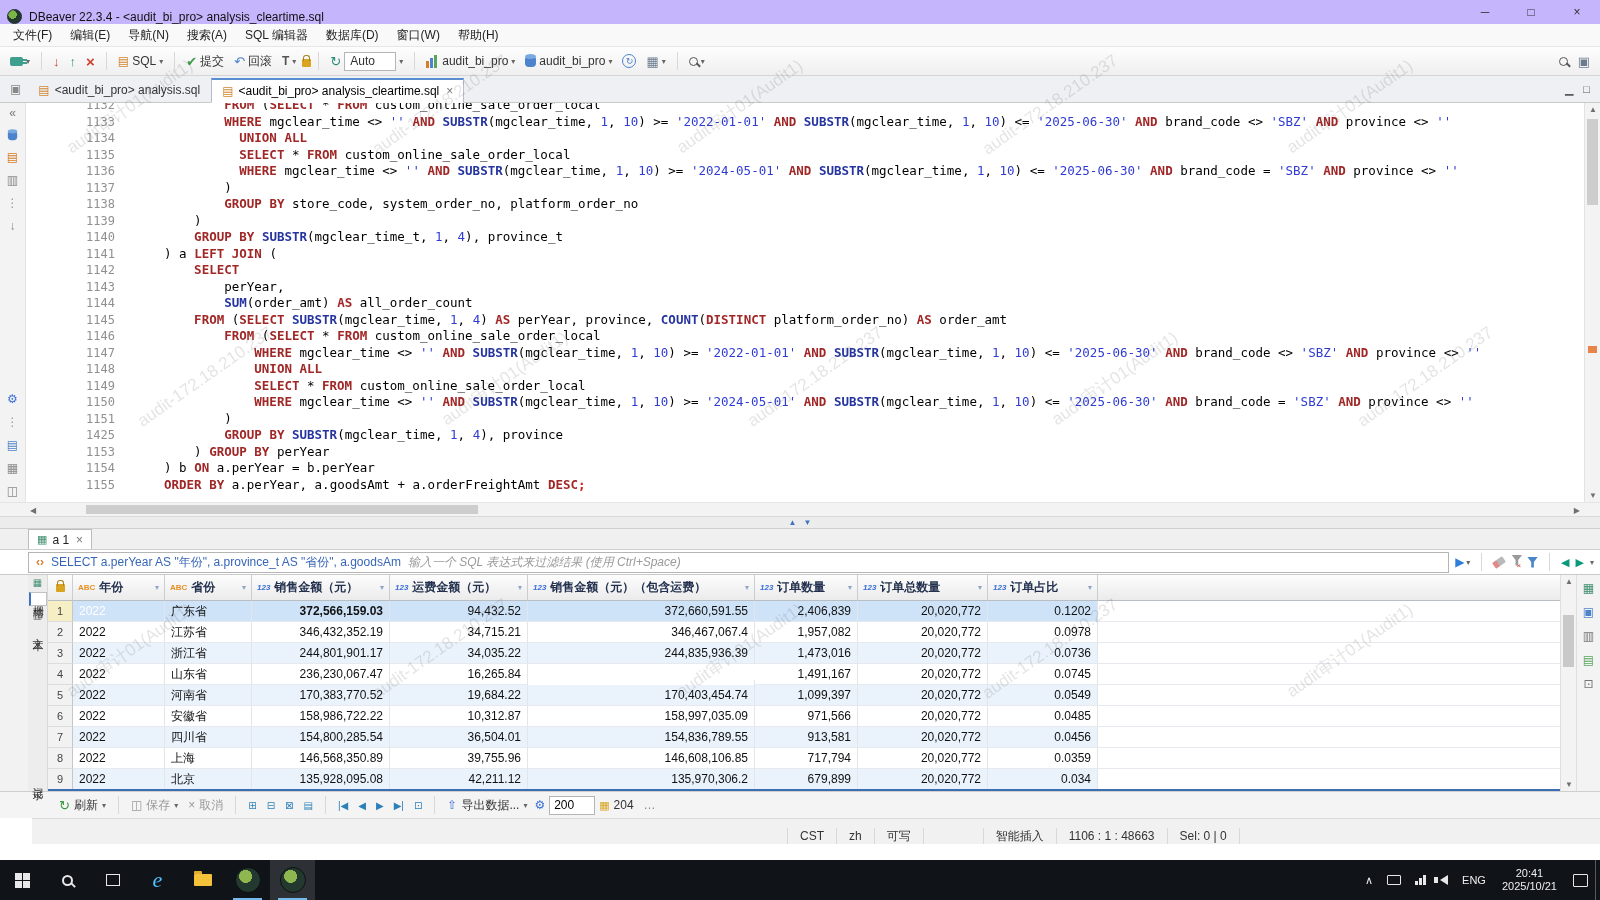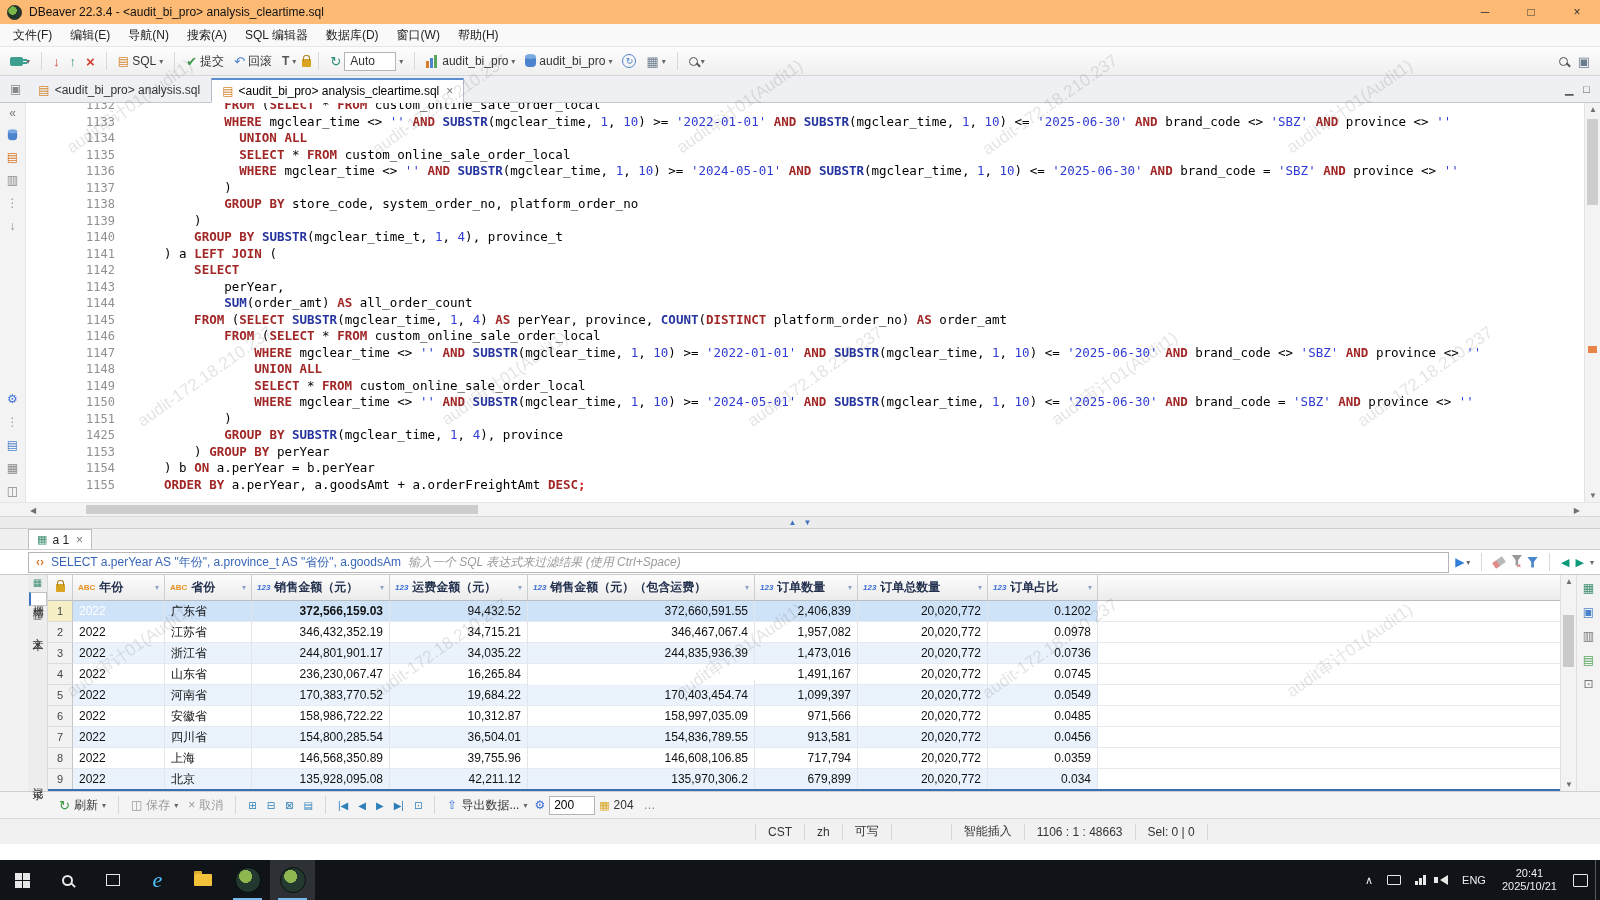--- a/index.html
+++ b/index.html
@@ -5,21 +5,21 @@
   * { box-sizing: border-box; }
   html,body { margin:0; padding:0; width:1600px; height:900px; overflow:hidden;
     font-family:"Liberation Sans","DejaVu Sans",sans-serif; font-size:12px; color:#222; background:#fff; }
   #app { width:1600px; height:900px; display:flex; flex-direction:column; position:relative; }
 
   
   #wm-layer { position:absolute; inset:0; pointer-events:none; z-index:60; overflow:hidden; }
   .wm { position:absolute; transform:rotate(-35deg); color:rgba(90,90,90,0.16); font-size:17px; white-space:nowrap; }
 
   
-  .titlebar { height:24px; background:#fdba74; display:flex; align-items:center; flex:0 0 auto; }
+  .titlebar { height:24px; background:#c4b5fd; display:flex; align-items:flex-end; flex:0 0 auto; }
   .app-logo { width:15px; height:15px; border-radius:50%; margin:0 7px 0 7px;
     background:radial-gradient(circle at 35% 35%, #7ab648 0 35%, #23392f 36%); border:1px solid #1a2a22; }
   .title-text { font-size:12px; color:#111; }
   .win-controls { margin-left:auto; display:flex; height:100%; }
   .win-btn { width:46px; display:flex; align-items:center; justify-content:center; font-size:12px; color:#333; cursor:default; }
 
   
   .menubar { height:22px; background:#f9f9f9; display:flex; align-items:center; padding-left:4px; flex:0 0 auto; }
   .menu-item { padding:0 9px; color:#222; }
 
@@ -154,22 +154,22 @@
   .gtbtn { display:flex; align-items:center; gap:4px; padding:1px 3px; background:none; border:0; font:inherit; color:#333; }
   .gtbtn.disabled { color:#9a9a9a; }
   .navi { color:#2d7fb8; font-size:10px; padding:0 3px; }
   .fetch-input { width:46px; height:19px; border:1px solid #b5b5b5; font:inherit; padding:0 4px; }
   .gstatus { margin-left:auto; color:#222; padding-right:40px; }
   .greenr { color:#3c9b46; font-size:13px; }
   .bluexp { color:#3a6fd8; font-size:12px; }
   .orangei { color:#d9a521; font-size:11px; }
 
   
-  .statusbar { height:26px; background:#f1f1f1; border-top:1px solid #d9d9d9; display:flex; align-items:center;
-    font-size:12px; color:#333; flex:0 0 auto; }
+  .statusbar { height:26px; background:#f1f1f1; border-top:1px solid #d9d9d9; display:flex; align-items:flex-end;
+    font-size:12px; color:#333; flex:0 0 auto;margin-left:32px; }
   .sseg { padding:0 12px; border-left:1px solid #d8d8d8; height:16px; display:flex; align-items:center; white-space:nowrap; }
   .sspacer { width:755px; }
   .sgap { width:60px; border-left:1px solid #d8d8d8; height:16px; }
   .send { flex:1; }
 
   .winfill { flex:1; background:#fff; }
 
   
   .taskbar { height:40px; background:#101418; display:flex; align-items:center; color:#eee; flex:0 0 auto; }
   .titem { width:45px; height:40px; display:flex; align-items:center; justify-content:center; position:relative; }

